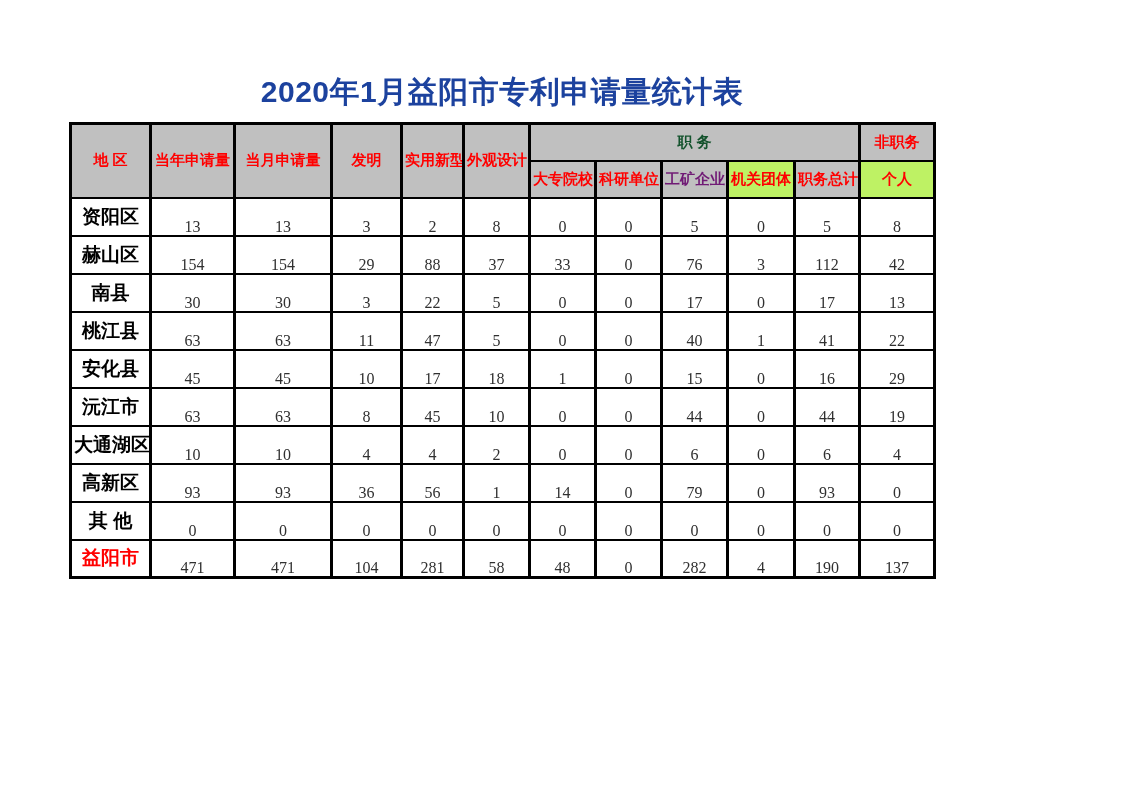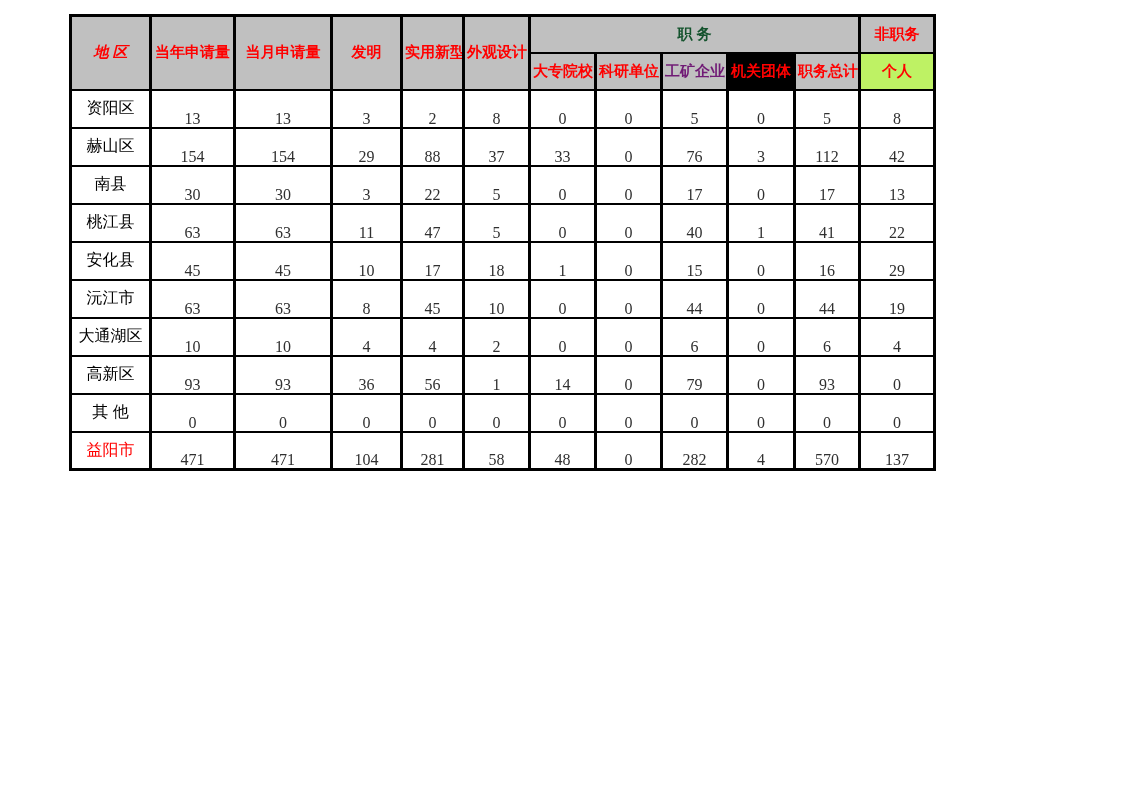--- a/index.html
+++ b/index.html
@@ -45,73 +45,74 @@
     white-space: nowrap;
   }
   thead tr { height: 37px; }
   thead th {
     font-size: 15px;
     font-weight: bold;
     vertical-align: middle;
   }
   tbody tr { height: 38px; }
   td.region {
-    font-size: 16px;
-    font-weight: normal;
+    font-size: 19px;
+    font-weight: bold;
     color: #000;
     vertical-align: middle;
     font-family: "Liberation Sans", sans-serif;
   }
   td.num {
     font-family: "Liberation Serif", "DejaVu Serif", serif;
     font-size: 16px;
     color: #303030;
     vertical-align: bottom;
     padding-bottom: 5px;
     line-height: 1;
   }
 </style>
 </head>
 <body>
 
 <div class="page">
   <div class="content">
 
+    <h1 class="title" style="color: rgb(28, 66, 158);">2020年1月益阳市专利申请量统计表</h1>
 
     <table class="stats">
       <colgroup>
         <col style="width:80px">
         <col style="width:84px">
         <col style="width:97px">
         <col style="width:70px">
         <col style="width:62px">
         <col style="width:66px">
         <col style="width:66px">
         <col style="width:66px">
         <col style="width:66px">
         <col style="width:67px">
         <col style="width:65px">
         <col style="width:75px">
       </colgroup>
       <thead>
         <tr>
-          <th rowspan="2" style="background: rgb(192, 192, 192); color: rgb(255, 0, 0); font-style: italic;">地 区</th>
+          <th rowspan="2" style="background: rgb(192, 192, 192); color: rgb(255, 0, 0);">地 区</th>
           <th rowspan="2" style="background: rgb(192, 192, 192); color: rgb(255, 0, 0);">当年申请量</th>
           <th rowspan="2" style="background: rgb(192, 192, 192); color: rgb(255, 0, 0);">当月申请量</th>
           <th rowspan="2" style="background: rgb(192, 192, 192); color: rgb(255, 0, 0);">发明</th>
           <th rowspan="2" style="background: rgb(192, 192, 192); color: rgb(255, 0, 0);">实用新型</th>
           <th rowspan="2" style="background: rgb(192, 192, 192); color: rgb(255, 0, 0);">外观设计</th>
           <th colspan="5" style="background: rgb(192, 192, 192); color: #14532d;">职 务</th>
           <th style="background: rgb(192, 192, 192); color: rgb(255, 0, 0);">非职务</th>
         </tr>
         <tr>
           <th style="background: rgb(192, 192, 192); color: rgb(255, 0, 0);">大专院校</th>
           <th style="background: rgb(192, 192, 192); color: rgb(255, 0, 0);">科研单位</th>
           <th style="background: rgb(192, 192, 192); color: #701a75; margin-left: 9px;">工矿企业</th>
-          <th style="background: #000000; color: rgb(255, 0, 0);">机关团体</th>
+          <th style="background: #bef264; color: rgb(255, 0, 0);">机关团体</th>
           <th style="background: rgb(192, 192, 192); color: rgb(255, 0, 0);">职务总计</th>
           <th style="background: #bef264; color: rgb(255, 0, 0);">个人</th>
         </tr>
       </thead>
       <tbody>
           <tr>
             <td class="region">资阳区</td>
             <td class="num">13</td>
             <td class="num">13</td>
             <td class="num">3</td>
@@ -240,20 +241,20 @@
             <td class="region" style="color: rgb(255, 0, 0);">益阳市</td>
             <td class="num">471</td>
             <td class="num">471</td>
             <td class="num">104</td>
             <td class="num">281</td>
             <td class="num">58</td>
             <td class="num">48</td>
             <td class="num">0</td>
             <td class="num">282</td>
             <td class="num">4</td>
-            <td class="num">570</td>
+            <td class="num">190</td>
             <td class="num">137</td>
           </tr>
         </tbody>
     </table>
 
   </div>
 </div>
 
 </body></html>

